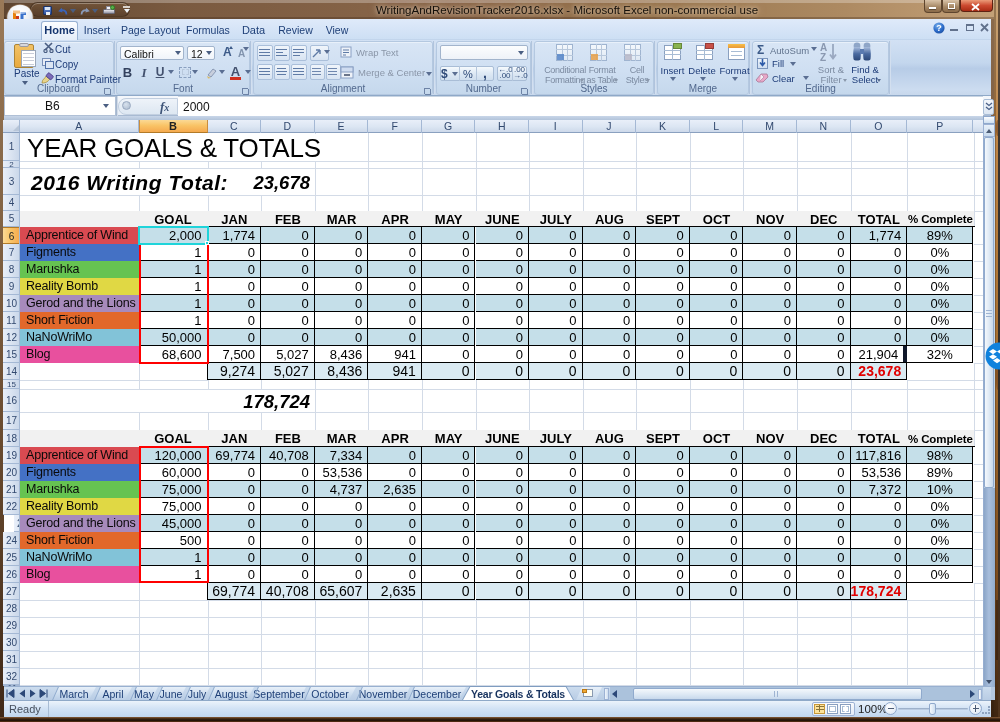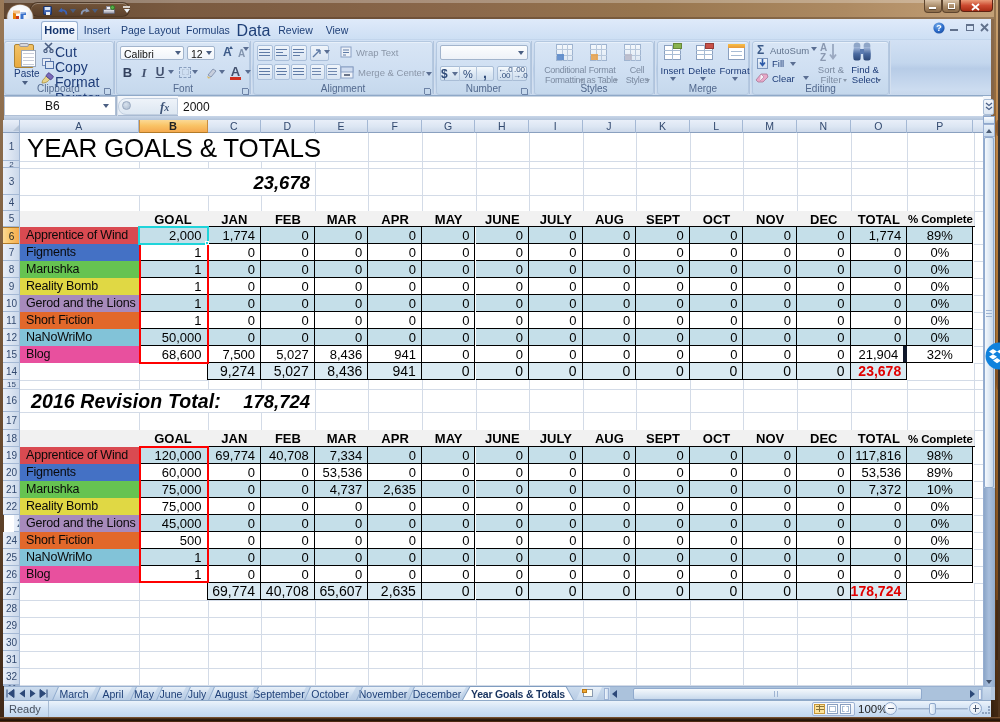--- a/index.html
+++ b/index.html
@@ -4,35 +4,36 @@
 body{font-family:"Liberation Sans",sans-serif;width:1000px;height:722px;overflow:hidden}
 #s{position:relative;width:1000px;height:722px;background:#fff;overflow:hidden}
 #s div{position:absolute}
 .t{white-space:nowrap;overflow:visible}
 .num{text-align:right;font-size:13px;color:#000;line-height:16px;padding-right:5px}
 .pct{text-align:center;font-size:13px;color:#000;line-height:16px}
 .rhh{font-size:10px;color:#32496f;text-align:center;
  background:linear-gradient(90deg,#e9eff9,#d8e2f0 55%,#c8d6e9);border-bottom:1px solid #a4b8d4}
 .car{width:0;height:0;border-left:3px solid transparent;border-right:3px solid transparent;border-top:4px solid #4a5e82}
 .car2{width:0;height:0;border-left:3px solid transparent;border-right:3px solid transparent;border-top:4px solid #5a6e92}
-.gtxt{font-size:14px;color:#1e3c78}
+.gtxt{font-size:10px;color:#1e3c78}
 </style></head><body>
 <div id="s">
 <div style="left:994px;top:0px;width:6px;height:722px;background:linear-gradient(#c8a478,#c08748 18%,#b37a3a 35%,#a06a2e 55%,#7c4c1e 80%,#3c2410);"></div>
 <div style="left:995.5px;top:120px;width:4.5px;height:16px;background:#6b3c1a;opacity:.55;border-radius:40%;"></div>
 <div style="left:995.5px;top:360px;width:4.5px;height:30px;background:#6b3c1a;opacity:.5;border-radius:40%;"></div>
 <div style="left:995.5px;top:600px;width:4.5px;height:60px;background:#2c1a0c;opacity:.55;"></div>
 <div style="left:993.5px;top:0px;width:2px;height:722px;background:rgba(60,36,16,.35);"></div>
 <div style="left:998.2px;top:0px;width:1.8px;height:722px;background:linear-gradient(#6b5038,#3a3430 20%,#2e2a28 60%,#51341c);"></div>
 <div style="left:0px;top:0px;width:994px;height:19px;background:linear-gradient(90deg,#5e4530,#7a5a40 18%,#8a674a 45%,#97754e 65%,#ad8a62 85%,#c4a178);"></div>
 <div style="left:0px;top:0px;width:994px;height:2.5px;background:rgba(255,255,255,.28);"></div>
 <div style="left:0px;top:16.5px;width:994px;height:2.5px;background:rgba(56,38,22,.30);"></div>
 <div style="left:0px;top:0px;width:3.5px;height:722px;background:linear-gradient(#9a7a58,#6b4c30 60%,#3f2817);"></div>
 <div style="left:990.5px;top:19px;width:3.5px;height:698px;background:linear-gradient(#8a6a4c,#5e4028 70%,#38220f);"></div>
 <div style="left:0px;top:717px;width:1000px;height:5px;background:linear-gradient(#8a5e38,#35200f 40%,#241408 70%,#5e3415);"></div>
+<div class="t" style="left:280px;top:3.5px;width:574px;height:13px;font-size:11.5px;color:#15100a;text-align:center;text-shadow:0 0 4px rgba(255,240,220,.75),0 0 8px rgba(255,240,220,.5);">WritingAndRevisionTracker2016.xlsx - Microsoft Excel non-commercial use</div>
 <div style="left:923.5px;top:0px;width:18.4px;height:12.5px;background:linear-gradient(#d9c3a8,#a88a68 55%,#8a6a48);border:1px solid #5e452e;border-top:none;border-radius:0 0 4px 4px;"></div>
 <div style="left:941.9px;top:0px;width:18.4px;height:12.5px;background:linear-gradient(#d9c3a8,#a88a68 55%,#8a6a48);border:1px solid #5e452e;border-top:none;border-radius:0 0 4px 4px;"></div>
 <div style="left:960.3px;top:0px;width:32.5px;height:12px;background:linear-gradient(#eb9b78,#cc4a30 50%,#a82c14);border:1px solid #5e2212;border-top:none;border-radius:0 0 4px 4px;"></div>
 <div style="left:929px;top:6.5px;width:7px;height:2.5px;background:#fff;box-shadow:0 1px 1px rgba(0,0,0,.4);"></div>
 <div style="left:947.5px;top:3px;width:7.5px;height:6px;border:1.5px solid #fff;box-shadow:0 1px 1px rgba(0,0,0,.35);"></div>
 <svg style="position:absolute;left:971px;top:2.5px" width="9" height="8" viewBox="0 0 9 8">
       <path d="M1 1 L8 7 M8 1 L1 7" stroke="#fff" stroke-width="1.8"></path>
     </svg>
 <div style="left:30px;top:2px;width:100px;height:14.5px;background:linear-gradient(rgba(120,90,60,.55),rgba(70,45,28,.45));border:1px solid rgba(40,24,12,.45);box-shadow:inset 0 1px 0 rgba(255,255,255,.3);border-radius:8px;"></div>
 <div style="left:42.5px;top:6px;width:9.5px;height:9px;background:linear-gradient(#6b8fd4,#2c4f9e);border:1px solid #1c3468;border-radius:1px;"></div>
@@ -68,21 +69,21 @@
 <path d="M14.5 9 h5.5 v3 h-2.5 v4 h-3 Z" fill="#3a72cc"></path>
 <path d="M15 16.5 h5 v4 h-5 Z" fill="#52a83e"></path>
 <ellipse cx="14" cy="6.8" rx="10" ry="4.2" fill="#ffffff" opacity=".5"></ellipse>
 </svg>
 <div style="left:3.5px;top:19px;width:987px;height:21px;background:linear-gradient(#dfeafa,#cddff4);border-bottom:1px solid #c2d5ec;"></div>
 <div style="left:41px;top:21px;width:37px;height:19px;background:linear-gradient(#fcfdff,#f1f6fc 45%,#e4edf8);border:1px solid #98b1d2;border-bottom:none;border-radius:3px 3px 0 0;"></div>
 <div style="left:41px;top:23px;width:37px;height:14px;font-size:11px;font-weight:700;color:#15356e;text-align:center;line-height:14px;">Home</div>
 <div style="left:52px;top:23.5px;width:90px;height:14px;font-size:10.5px;color:#1e3f77;text-align:center;line-height:13px;white-space:nowrap;">Insert</div>
 <div style="left:105.5px;top:23.5px;width:90px;height:14px;font-size:10.5px;color:#1e3f77;text-align:center;line-height:13px;white-space:nowrap;">Page Layout</div>
 <div style="left:163px;top:23.5px;width:90px;height:14px;font-size:10.5px;color:#1e3f77;text-align:center;line-height:13px;white-space:nowrap;">Formulas</div>
-<div style="left:208.5px;top:23.5px;width:90px;height:14px;font-size:16px;color:#1e3f77;text-align:center;line-height:13px;white-space:nowrap;">Data</div>
+<div style="left:208.5px;top:23.5px;width:90px;height:14px;font-size:11px;color:#1e3f77;text-align:center;line-height:13px;white-space:nowrap;">Data</div>
 <div style="left:250.5px;top:23.5px;width:90px;height:14px;font-size:10.5px;color:#1e3f77;text-align:center;line-height:13px;white-space:nowrap;">Review</div>
 <div style="left:292px;top:23.5px;width:90px;height:14px;font-size:10.5px;color:#1e3f77;text-align:center;line-height:13px;white-space:nowrap;">View</div>
 <svg style="position:absolute;left:933px;top:21.5px" width="12" height="12" viewBox="0 0 12 12">
 <circle cx="6" cy="6" r="5.6" fill="url(#hg)"></circle>
       <defs>
         <radialGradient id="hg" cx=".4" cy=".3" r=".8">
           <stop offset="0" stop-color="#7ab0ec"></stop>
           <stop offset=".6" stop-color="#2a6ac8"></stop>
           <stop offset="1" stop-color="#1a4a98"></stop>
         </radialGradient>
@@ -498,23 +499,23 @@
 <div style="left:797px;top:599.5px;width:1px;height:86.5px;background:#d3dbe7;"></div>
 <div style="left:850.6px;top:599.5px;width:1px;height:86.5px;background:#d3dbe7;"></div>
 <div style="left:907.2px;top:599.5px;width:1px;height:86.5px;background:#d3dbe7;"></div>
 <div style="left:973.5px;top:599.5px;width:1px;height:86.5px;background:#d3dbe7;"></div>
 <div style="left:973.5px;top:132.5px;width:1px;height:94.5px;background:#d3dbe7;"></div>
 <div style="left:973.5px;top:363px;width:1px;height:83.5px;background:#d3dbe7;"></div>
 <div style="left:973.5px;top:582.5px;width:1px;height:103.5px;background:#d3dbe7;"></div>
 <div style="left:21px;top:133.5px;width:320px;height:27px;background:#fff;"></div>
 <div class="t" style="left:27px;top:135px;width:400px;height:27px;font-size:26px;color:#000;letter-spacing:-.2px;line-height:27px;">YEAR GOALS &amp; TOTALS</div>
 <div style="left:21px;top:169px;width:290px;height:25px;background:#fff;"></div>
+<div class="t" style="left:31px;top:170.5px;width:260px;height:22px;font-size:21px;font-weight:700;font-style:italic;color:#000;letter-spacing:.55px;">2016 Writing Total:</div>
 <div class="t" style="left:200px;top:171.5px;width:110px;height:21px;font-size:18.5px;font-weight:700;font-style:italic;color:#000;text-align:right;">23,678</div>
 <div style="left:21px;top:390px;width:290px;height:21px;background:#fff;"></div>
-<div class="t" style="left:31px;top:389.5px;width:260px;height:22px;font-size:19.5px;font-weight:700;font-style:italic;color:#000;letter-spacing:.1px;">2016 Revision Total:</div>
 <div class="t" style="left:200px;top:390.5px;width:110px;height:21px;font-size:18.5px;font-weight:700;font-style:italic;color:#000;text-align:right;">178,724</div>
 <div style="left:20px;top:211px;width:953.5px;height:16px;background:#f1f1f1;"></div>
 <div style="left:138.5px;top:212px;width:69px;height:15px;font-size:13px;font-weight:700;color:#000;text-align:center;line-height:15px;">GOAL</div>
 <div style="left:207.5px;top:212px;width:53.6px;height:15px;font-size:13px;font-weight:700;color:#000;text-align:center;line-height:15px;">JAN</div>
 <div style="left:261.1px;top:212px;width:53.6px;height:15px;font-size:13px;font-weight:700;color:#000;text-align:center;line-height:15px;">FEB</div>
 <div style="left:314.7px;top:212px;width:53.6px;height:15px;font-size:13px;font-weight:700;color:#000;text-align:center;line-height:15px;">MAR</div>
 <div style="left:368.3px;top:212px;width:53.6px;height:15px;font-size:13px;font-weight:700;color:#000;text-align:center;line-height:15px;">APR</div>
 <div style="left:421.9px;top:212px;width:53.6px;height:15px;font-size:13px;font-weight:700;color:#000;text-align:center;line-height:15px;">MAY</div>
 <div style="left:475.5px;top:212px;width:53.6px;height:15px;font-size:13px;font-weight:700;color:#000;text-align:center;line-height:15px;">JUNE</div>
 <div style="left:529px;top:212px;width:53.6px;height:15px;font-size:13px;font-weight:700;color:#000;text-align:center;line-height:15px;">JULY</div>

